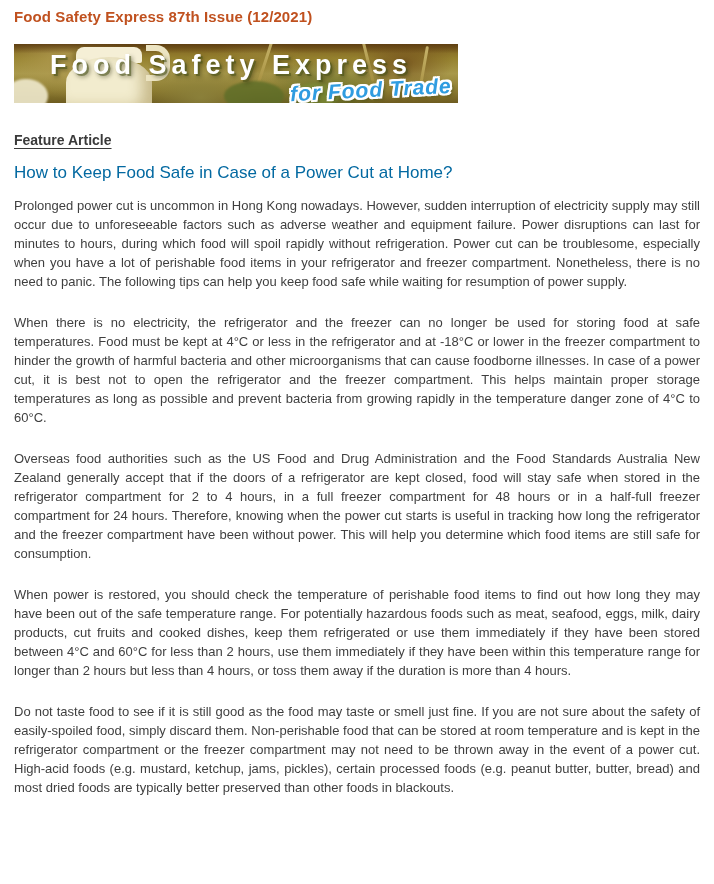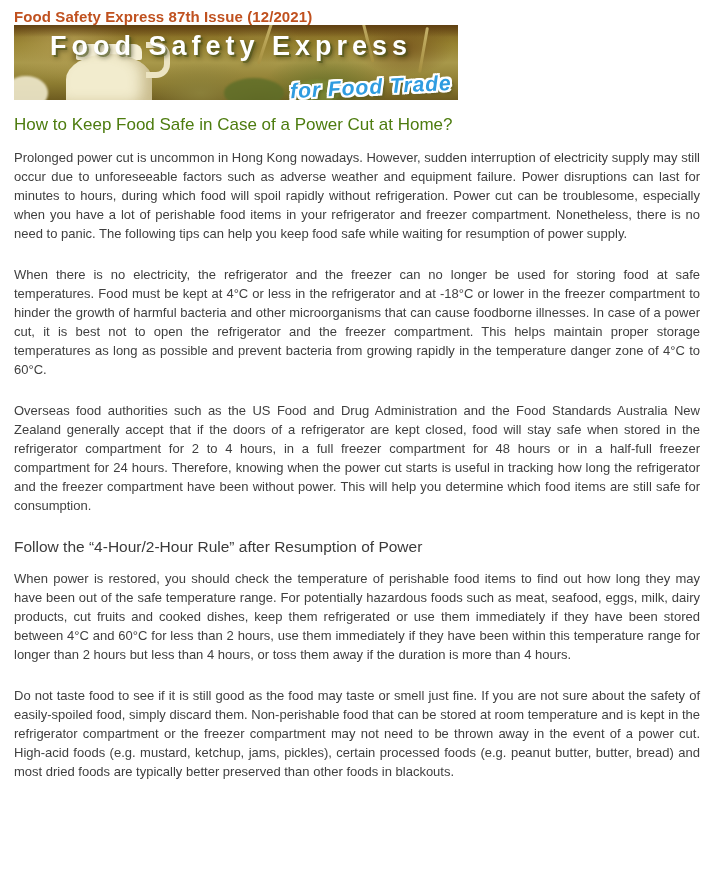--- a/index.html
+++ b/index.html
@@ -20,22 +20,23 @@
   .issue-title {
     margin: 8px 0 0 0;
     font-size: 15px;
     font-weight: 600;
     color: #c0511f;
     letter-spacing: 0.1px;
   }
   
   .banner {
     position: relative;
+    margin-top: 19px;
     width: 444px;
-    height: 75px;
+    height: 59px;
     overflow: hidden;
     background:
       linear-gradient(180deg, rgba(90,58,16,.85) 0%, rgba(90,58,16,.0) 16%),
       radial-gradient(ellipse 70px 40px at 88% 30%, rgba(118,84,30,.85), rgba(118,84,30,0) 70%),
       radial-gradient(ellipse 90px 50px at 70% 85%, rgba(96,112,40,.8), rgba(96,112,40,0) 70%),
       radial-gradient(ellipse 80px 45px at 42% 90%, rgba(140,130,60,.9), rgba(140,130,60,0) 70%),
       radial-gradient(ellipse 90px 55px at 12% 25%, rgba(178,156,82,.9), rgba(178,156,82,0) 72%),
       radial-gradient(ellipse 60px 38px at 55% 20%, rgba(150,128,52,.8), rgba(150,128,52,0) 70%),
       linear-gradient(180deg, #7a5c1e 0%, #96822f 25%, #a8984a 50%, #8d7c31 78%, #6e5c20 100%);
   }
@@ -121,21 +122,21 @@
     font-size: 14px;
     font-weight: 600;
     color: #3a3a3a;
     text-decoration: underline;
     text-underline-offset: 3px;
   }
   .article-title {
     margin: 15px 0 0 0;
     font-size: 17px;
     font-weight: 400;
-    color: #4d7c0f;
+    color: #0369a1;
   }
   .section-heading {
     margin: 23px 0 0 0;
     font-size: 15.5px;
     font-weight: 400;
     color: #3a3a3a;
   }
   p.body-text {
     margin: 13px 0 22px 0;
     font-size: 13px;
@@ -158,29 +159,29 @@
     <div class="veg-blob b1"></div>
     <div class="veg-blob b2"></div>
     <div class="veg-blob b3"></div>
     <div class="jug-neck"></div>
     <div class="jug-body"></div>
     <div class="jug-handle"></div>
     <span class="banner-title">Food Safety Express</span>
     <span class="banner-subtitle">for Food Trade</span>
   </div>
 
+  <h2 class="feature-heading">Feature Article</h2>
 
   <h3 class="article-title">How to Keep Food Safe in Case of a Power Cut at Home?</h3>
 
   <p class="body-text">Prolonged power cut is uncommon in Hong Kong nowadays. However, sudden interruption of electricity supply may still occur due to unforeseeable factors such as adverse weather and equipment failure. Power disruptions can last for minutes to hours, during which food will spoil rapidly without refrigeration. Power cut can be troublesome, especially when you have a lot of perishable food items in your refrigerator and freezer compartment. Nonetheless, there is no need to panic. The following tips can help you keep food safe while waiting for resumption of power supply.</p>
 
 
   <p class="body-text">When there is no electricity, the refrigerator and the freezer can no longer be used for storing food at safe temperatures. Food must be kept at 4°C or less in the refrigerator and at -18°C or lower in the freezer compartment to hinder the growth of harmful bacteria and other microorganisms that can cause foodborne illnesses. In case of a power cut, it is best not to open the refrigerator and the freezer compartment. This helps maintain proper storage temperatures as long as possible and prevent bacteria from growing rapidly in the temperature danger zone of 4°C to 60°C.</p>
 
   <p class="body-text">Overseas food authorities such as the US Food and Drug Administration and the Food Standards Australia New Zealand generally accept that if the doors of a refrigerator are kept closed, food will stay safe when stored in the refrigerator compartment for 2 to 4 hours, in a full freezer compartment for 48 hours or in a half-full freezer compartment for 24 hours. Therefore, knowing when the power cut starts is useful in tracking how long the refrigerator and the freezer compartment have been without power. This will help you determine which food items are still safe for consumption.</p>
 
-  <h4 class="section-heading">Follow the “4-Hour/2-Hour Rule” after Resumption of Power</h4>
 
   <p class="body-text">When power is restored, you should check the temperature of perishable food items to find out how long they may have been out of the safe temperature range. For potentially hazardous foods such as meat, seafood, eggs, milk, dairy products, cut fruits and cooked dishes, keep them refrigerated or use them immediately if they have been stored between 4°C and 60°C for less than 2 hours, use them immediately if they have been within this temperature range for longer than 2 hours but less than 4 hours, or toss them away if the duration is more than 4 hours.</p>
 
   <p class="body-text">Do not taste food to see if it is still good as the food may taste or smell just fine. If you are not sure about the safety of easily-spoiled food, simply discard them. Non-perishable food that can be stored at room temperature and is kept in the refrigerator compartment or the freezer compartment may not need to be thrown away in the event of a power cut. High-acid foods (e.g. mustard, ketchup, jams, pickles), certain processed foods (e.g. peanut butter, butter, bread) and most dried foods are typically better preserved than other foods in blackouts.</p>
 
 </div>
 
 </body></html>

